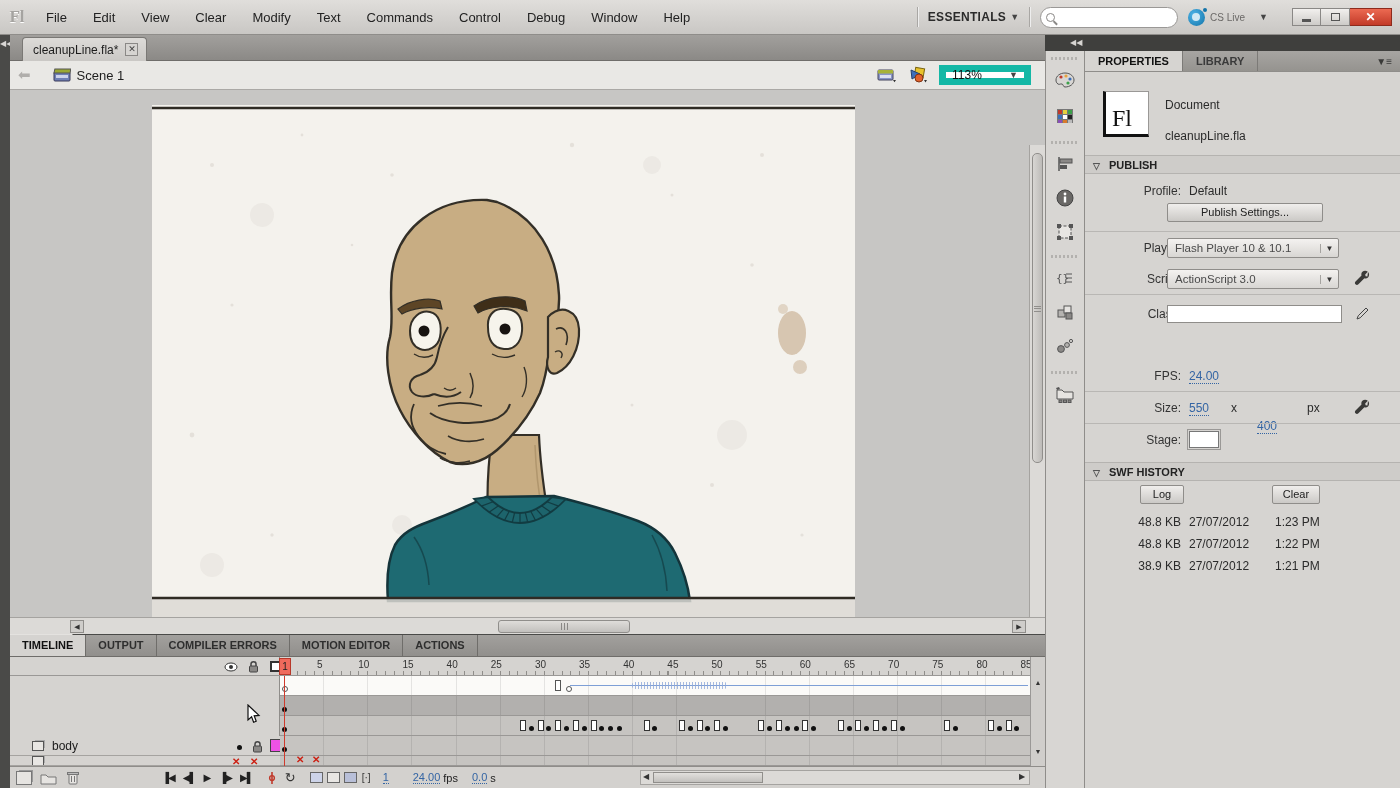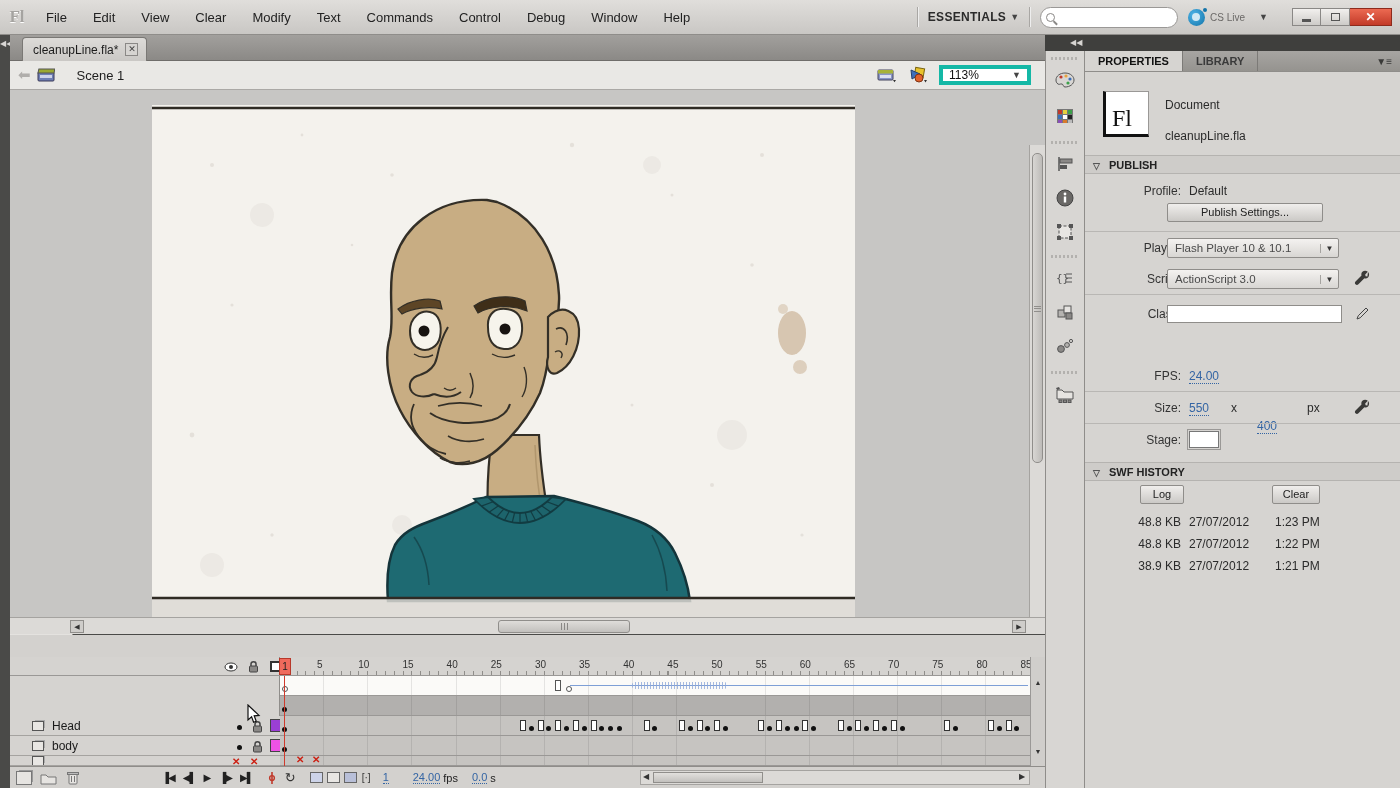--- a/index.html
+++ b/index.html
@@ -64,24 +64,24 @@
     background:linear-gradient(#a2a09d,#8b8986); border-bottom:1px solid #6f6d6a; }
   #doctab { position:absolute; left:12px; top:2px; height:24px; padding:0 8px 0 10px;
     background:linear-gradient(#dddbd8,#cac8c5); border:1px solid #7a7875; border-bottom:0;
     border-radius:4px 4px 0 0; display:flex; align-items:center; gap:7px;
     font-size:12px; color:#1c1c1c; }
   #tab-close { width:13px; height:13px; border:1px solid #8a8886; background:#d6d4d1;
     font-size:9px; line-height:11px; text-align:center; color:#444; }
   #editbar { left:0; top:26px; width:1035px; height:29px; background:#e9e8e5;
     border-bottom:1px solid #aaa8a5; display:flex; align-items:center; }
   #back-arrow { color:#b0aeab; font-size:15px; margin-left:8px; }
-  #scene-crumb { display:flex; align-items:center; gap:22px; margin-left:6px;
+  #scene-crumb { display:flex; align-items:center; gap:6px; margin-left:22px;
     font-size:13px; color:#1e1e1e; }
   #editbar-right { margin-left:auto; display:flex; align-items:center; gap:10px; margin-right:14px; }
-  #zoom-select { width:92px; height:20px; background:#fff; border:4px solid #14b8a6;
+  #zoom-select { width:92px; height:20px; background:#fff; border:7px solid #14b8a6;
     font-size:12px; display:flex; align-items:center; justify-content:space-between;
     padding:0 6px; color:#111; }
 
   
   #viewport { left:0; top:55px; width:1035px; height:527px; background:#c7c6c4; overflow:hidden; }
   #stage { position:absolute; left:142px; top:15px; width:703px; height:512px; background:#f4f2ed; }
   #vscroll { position:absolute; left:1019px; top:55px; width:16px; height:527px;
     background:#dcdad7; border-left:1px solid #a5a3a0; }
   #vthumb { position:absolute; left:2px; top:8px; width:11px; height:310px;
     background:linear-gradient(90deg,#d8d6d3,#bdbbb8); border:1px solid #908e8b; border-radius:5px; }
@@ -563,44 +563,41 @@
       <div id="hthumb">
           <i></i>
           <i></i>
           <i></i>
         </div>
       <div class="sarrow" style="left:1002px">▶</div>
     </div>
   </div>
 
   <div id="timeline" class="abs">
+    <div id="tl-tabs">
+      <div class="tl-tab active">TIMELINE</div>
+      <div class="tl-tab">OUTPUT</div>
+      <div class="tl-tab">COMPILER ERRORS</div>
+      <div class="tl-tab">MOTION EDITOR</div>
+      <div class="tl-tab">ACTIONS</div>
+    </div>
 
     <div id="tl-body">
 
       <div id="layers-col">
         <div id="icons-hdr">
           <svg class="abs" style="left:214px;top:5px" width="14" height="10">
             <ellipse cx="7" cy="5" rx="6" ry="4" fill="#fff" stroke="#333"></ellipse>
               <circle cx="7" cy="5" r="2" fill="#333"></circle>
             </svg>
           <svg class="abs" style="left:238px;top:3px" width="11" height="13">
             <path d="M3 6 L3 4 C3 1 8 1 8 4 L8 6" fill="none" stroke="#444" stroke-width="1.5"></path>
               <rect x="1.5" y="6" width="8" height="6" rx="1" fill="#8a8886" stroke="#444"></rect>
             </svg>
           <div class="abs" style="left:260px;top:4px;width:11px;height:11px;border:2px solid #333;background:#fff"></div>
-        </div>
-        <div class="lrow" style="top:59px">
-          <div class="pageicon"></div>
-          <span>Head</span>
-          <div class="dotcell"><span class="dot"></span></div>
-          <svg class="lockcell" style="top:4px" width="11" height="13">
-            <path d="M3 6 L3 4 C3 1 8 1 8 4 L8 6" fill="none" stroke="#444" stroke-width="1.5"></path>
-              <rect x="1.5" y="6" width="8" height="6" rx="1" fill="#8a8886" stroke="#444"></rect>
-            </svg>
-          <div class="swcell lswatch" style="top: 3px; background: rgb(155, 63, 212);"></div>
         </div>
         <div class="lrow" style="top:79px">
           <div class="pageicon"></div>
           <span>body</span>
           <div class="dotcell"><span class="dot"></span></div>
           <svg class="lockcell" style="top:4px" width="11" height="13">
             <path d="M3 6 L3 4 C3 1 8 1 8 4 L8 6" fill="none" stroke="#444" stroke-width="1.5"></path>
               <rect x="1.5" y="6" width="8" height="6" rx="1" fill="#8a8886" stroke="#444"></rect>
             </svg>
           <div class="swcell lswatch" style="top: 3px; background: rgb(239, 82, 229);"></div>

